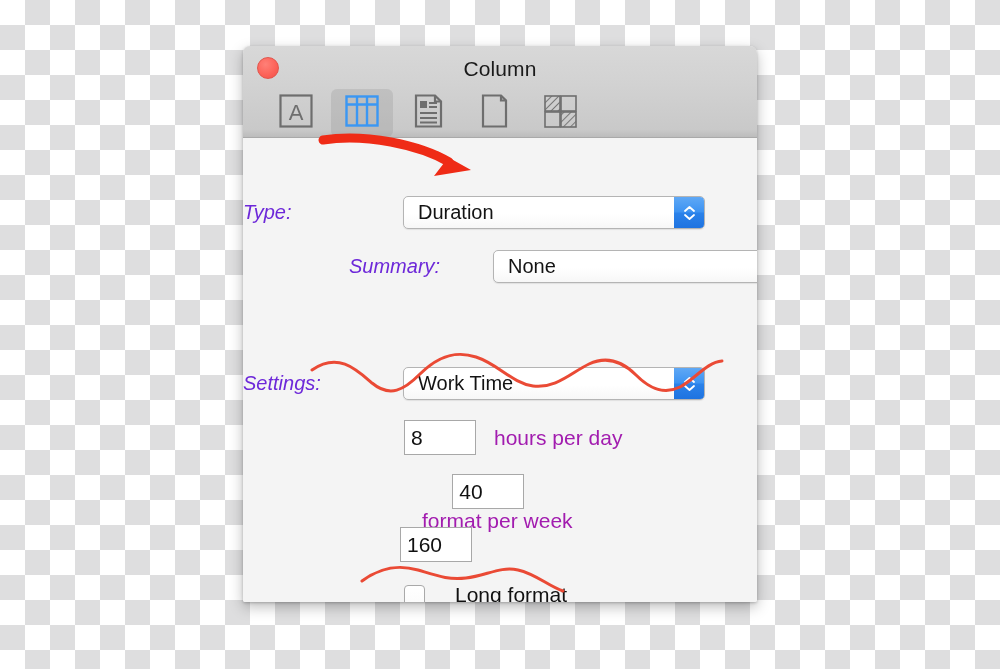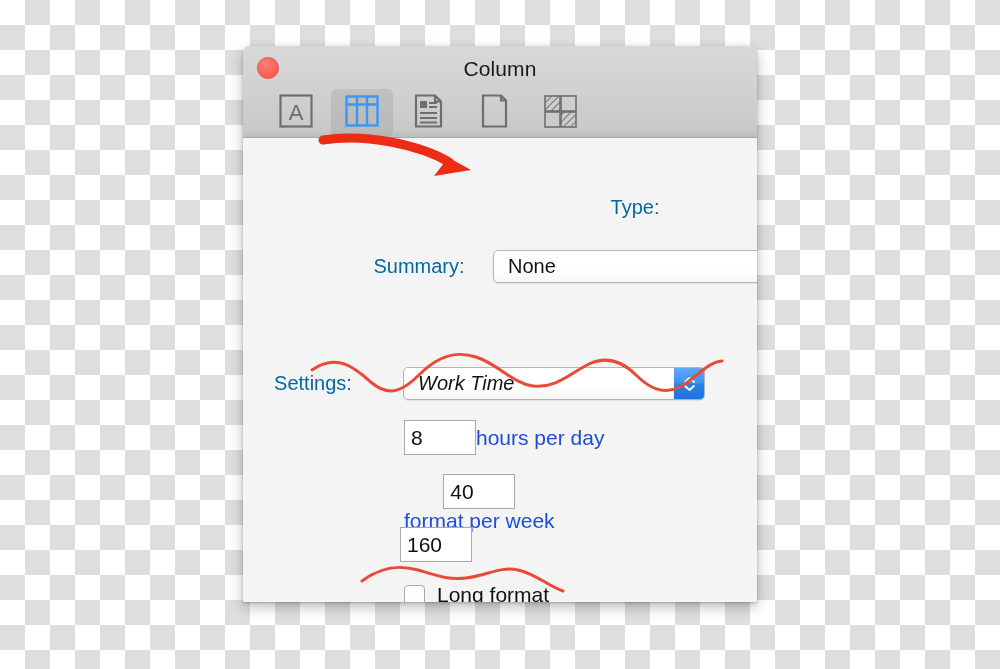--- a/index.html
+++ b/index.html
@@ -106,23 +106,24 @@
   }
 
   .row {
     position: absolute;
     display: flex;
     align-items: center;
   }
 
   .field-label {
     font-size: 20px;
-    color: #0369a1;
-    text-align: center;
+    color: #6d28d9;
+    text-align: left;
     white-space: nowrap;
+    font-style: italic;
   }
 
   
   .popup {
     position: relative;
     width: 302px;
     height: 33px;
     background: linear-gradient(to bottom, #ffffff 0%, #ffffff 55%, #f7f7f7 100%);
     border: 1px solid #b4b4b4;
     border-radius: 5px;
@@ -163,37 +164,38 @@
     border: 1px solid #a8a8a8;
     box-sizing: border-box;
     display: flex;
     align-items: center;
     font-size: 21px;
     color: #101010;
     padding-left: 6px;
   }
   .unit-label {
     font-size: 21px;
-    color: #1d4ed8;
+    color: #a21caf;
+    margin-left: 18px;
     white-space: nowrap;
   }
 
   .checkbox {
     width: 21px;
     height: 21px;
     border: 1px solid #a9a9a9;
     border-radius: 4px;
     background: linear-gradient(to bottom, #ffffff, #fbfbfb);
     box-sizing: border-box;
     box-shadow: 0 1px 1px rgba(0,0,0,0.07);
   }
   .cb-label {
     font-size: 21px;
     color: #111111;
-    margin-left: 12px;
+    margin-left: 30px;
     text-align: center;
   }
 
   .overlay {
     position: absolute;
     left: 0;
     top: 0;
     width: 1000px;
     height: 669px;
     pointer-events: none;
@@ -272,40 +274,51 @@
           </span>
         </div>
 
       </div>
     </div>
 
     <div class="sheet">
 
       <div class="row" style="left:0; top:58px; width:462px; justify-content:flex-end;">
         <div class="field-label" style="width:140px;">Type:</div>
+        <div class="popup" style="margin-left:20px;">
+          <span class="popup-value">Duration</span>
+          <span class="popup-arrow">
+            <svg class="chev" viewBox="0 0 11 7">
+                <path d="M1 5 L5.5 1 L10 5" fill="none" stroke="#ffffff" stroke-width="1.8" stroke-linecap="round" stroke-linejoin="round"></path>
+              </svg>
+            <svg class="chev" viewBox="0 0 11 7">
+                <path d="M1 2 L5.5 6 L10 2" fill="none" stroke="#ffffff" stroke-width="1.8" stroke-linecap="round" stroke-linejoin="round"></path>
+              </svg>
+          </span>
+        </div>
       </div>
 
       <div class="row" style="left:0; top:112px; width:552px; justify-content:flex-end;">
         <div class="field-label" style="width:140px;">Summary:</div>
         <div class="popup" style="margin-left:4px;">
           <span class="popup-value">None</span>
           <span class="popup-arrow">
             <svg class="chev" viewBox="0 0 11 7">
                 <path d="M1 5 L5.5 1 L10 5" fill="none" stroke="#ffffff" stroke-width="1.8" stroke-linecap="round" stroke-linejoin="round"></path>
               </svg>
             <svg class="chev" viewBox="0 0 11 7">
                 <path d="M1 2 L5.5 6 L10 2" fill="none" stroke="#ffffff" stroke-width="1.8" stroke-linecap="round" stroke-linejoin="round"></path>
               </svg>
           </span>
         </div>
       </div>
 
       <div class="row" style="left:0; top:229px; width:462px; justify-content:flex-end;">
         <div class="field-label" style="width:140px;">Settings:</div>
-        <div class="popup" style="margin-left:20px;font-style:italic;">
+        <div class="popup" style="margin-left:20px;">
           <span class="popup-value">Work Time</span>
           <span class="popup-arrow">
             <svg class="chev" viewBox="0 0 11 7">
                 <path d="M1 5 L5.5 1 L10 5" fill="none" stroke="#ffffff" stroke-width="1.8" stroke-linecap="round" stroke-linejoin="round"></path>
               </svg>
             <svg class="chev" viewBox="0 0 11 7">
                 <path d="M1 2 L5.5 6 L10 2" fill="none" stroke="#ffffff" stroke-width="1.8" stroke-linecap="round" stroke-linejoin="round"></path>
               </svg>
           </span>
         </div>

